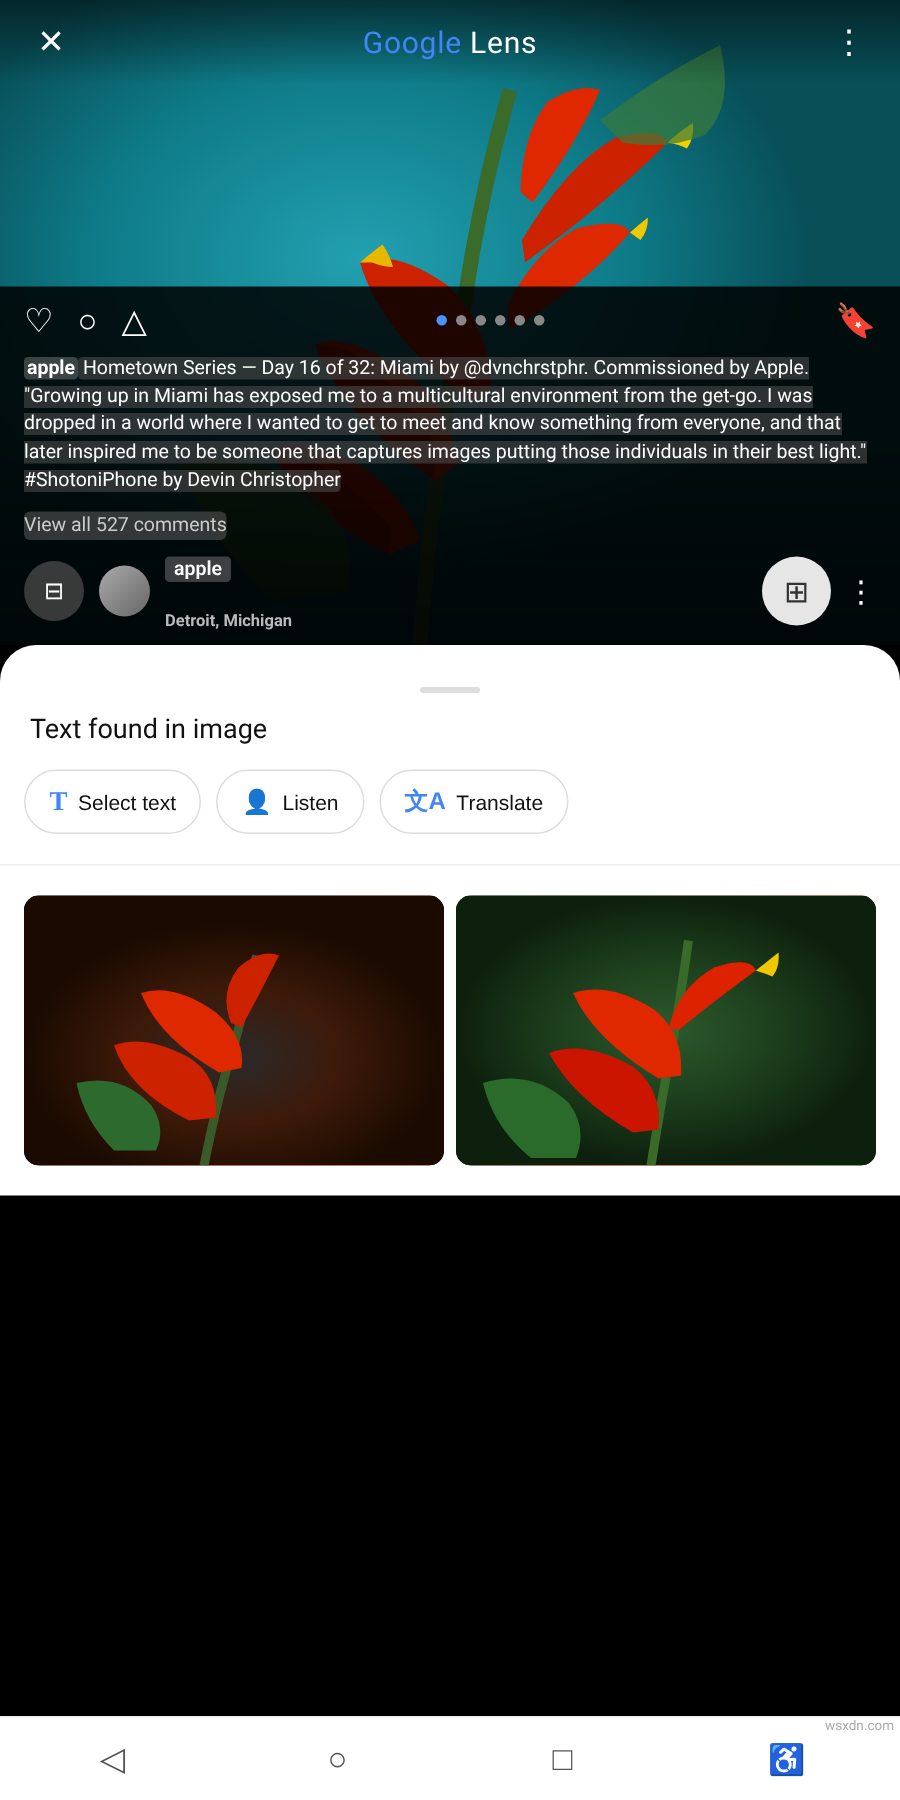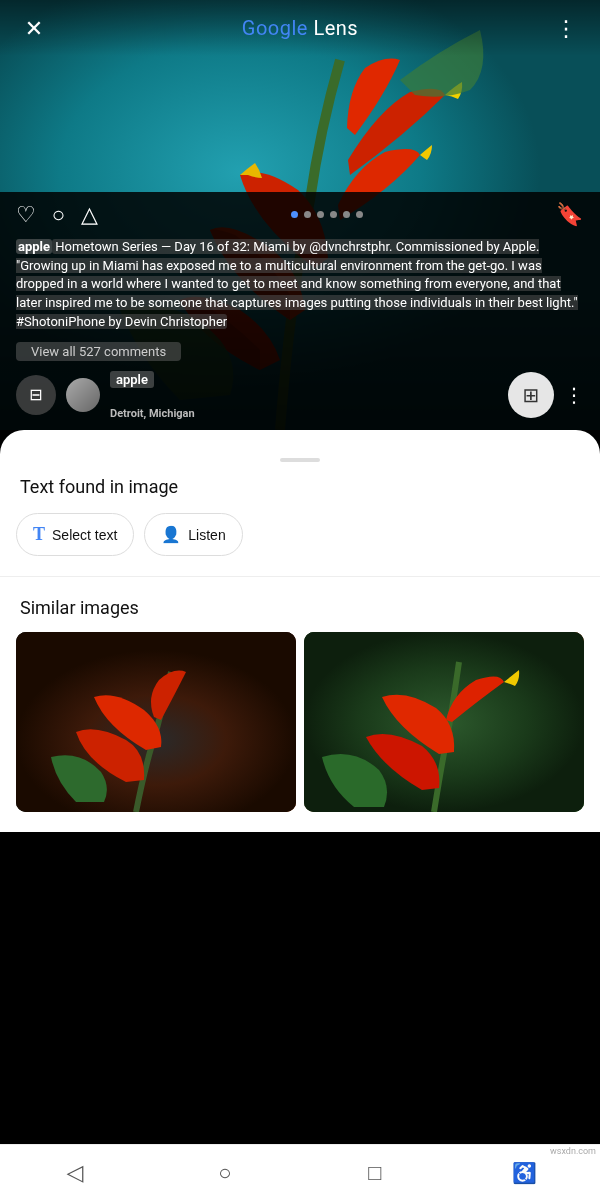--- a/index.html
+++ b/index.html
@@ -132,21 +132,21 @@
       background: rgba(80,80,80,0.55);
       border-radius: 3px;
     }
 
     
     .view-comments {
       display: inline-block;
       background: rgba(100,100,100,0.5);
       color: #ccc;
       font-size: 13px;
-      padding: 2px 15px;
+      padding: 2px 0;
       border-radius: 4px;
       margin: 4px 16px;
       cursor: pointer;
     }
     .post-date {
       background: rgba(100,100,100,0.5);
       color: #aaa;
       font-size: 11px;
       padding: 2px 8px;
       border-radius: 3px;
@@ -430,25 +430,28 @@
       <button class="sheet-action-btn">
         <span class="btn-icon btn-icon-blue" style="font-weight:700; font-family:serif; font-size:18px;">T</span>
         <span>Select text</span>
       </button>
 
       <button class="sheet-action-btn">
         <span class="btn-icon" style="color:#00a884; font-size:16px;">👤</span>
         <span>Listen</span>
       </button>
 
+      <button class="sheet-action-btn">
+        <span class="btn-icon" style="color:#4285F4; font-weight:700; font-size:16px;">文A</span>
+        <span>Translate</span>
+      </button>
     </div>
 
     <div class="divider"></div>
 
-    <div class="similar-title">Similar images</div>
     <div class="similar-images">
       <div class="similar-img similar-img-1">
         <svg width="100%" height="100%" viewBox="0 0 280 180" xmlns="http://www.w3.org/2000/svg">
           <rect width="280" height="180" fill="#1a1a1a"></rect>
           <rect width="280" height="180" fill="url(#sim1grad)"></rect>
           <defs>
             <radialGradient id="sim1grad" cx="50%" cy="60%">
               <stop offset="0%" stop-color="#2a2a2a"></stop>
               <stop offset="50%" stop-color="#3d1a0a"></stop>
               <stop offset="100%" stop-color="#1a0a00"></stop>

